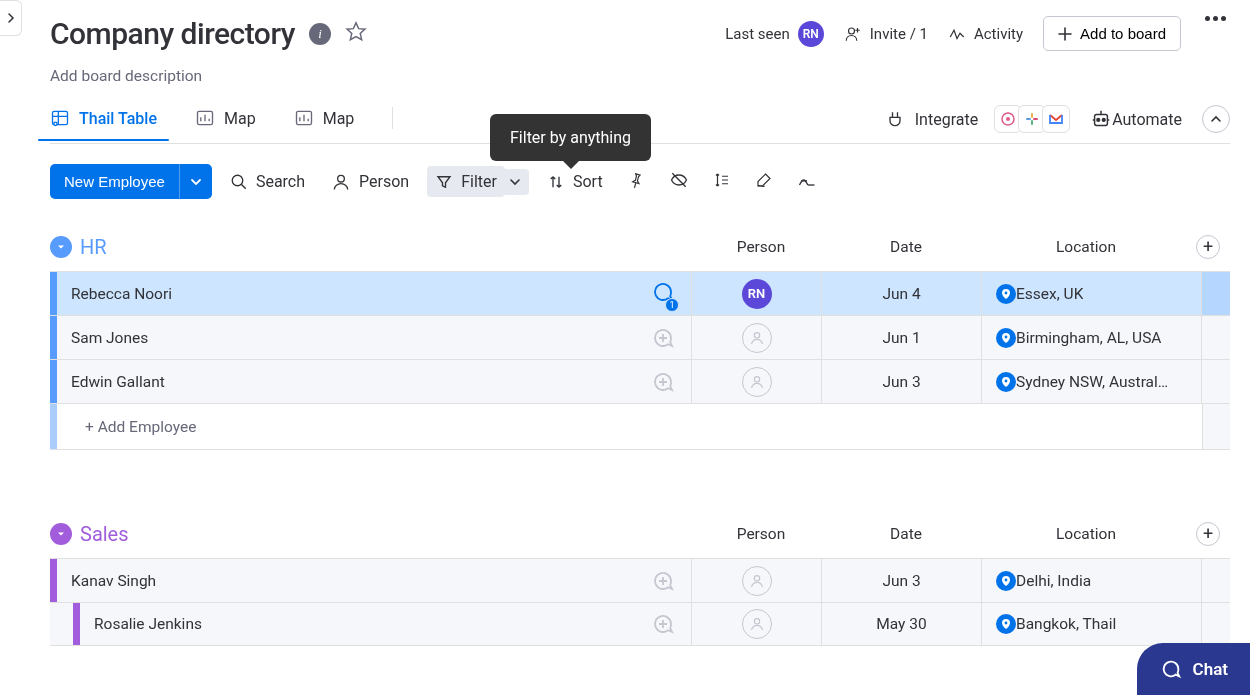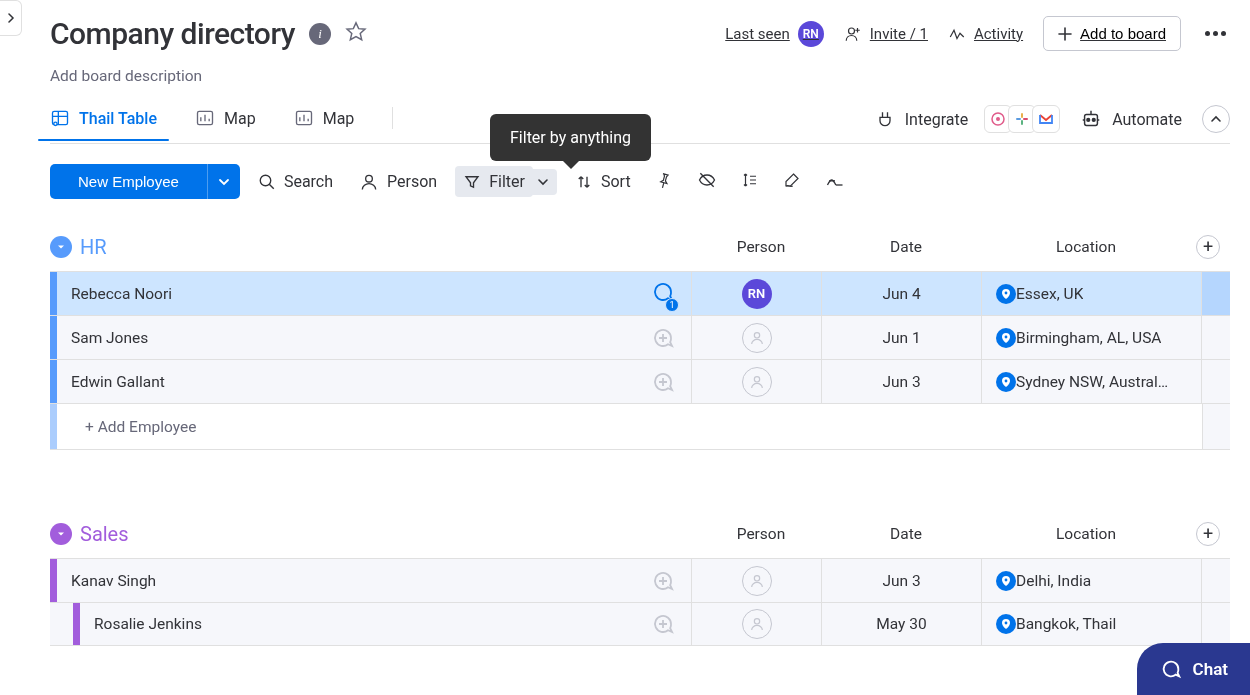--- a/index.html
+++ b/index.html
@@ -3,44 +3,44 @@
 <meta charset="utf-8">
 <style>
   * { box-sizing: border-box; margin: 0; padding: 0; }
   body { font-family: -apple-system, BlinkMacSystemFont, "Segoe UI", Roboto, Helvetica, Arial, sans-serif; background: #fff; color: #323338; width: 1250px; height: 695px; overflow: hidden; position: relative; }
   .left-handle { position: absolute; left: 0; top: 0; width: 22px; height: 36px; border: 1px solid #e0e0e0; border-left: none; border-top-right-radius: 6px; border-bottom-right-radius: 6px; display:flex; align-items:center; justify-content:center; background:#fff; z-index:5;}
   .container { padding-left: 50px; padding-right: 20px; }
   .header { display:flex; align-items:center; padding-top: 16px; gap: 14px; }
   .title { font-size: 30px; font-weight: 500; letter-spacing: -0.5px; }
   .info-badge { width:22px; height:22px; border-radius:50%; background:#676879; color:#fff; display:flex; align-items:center; justify-content:center; font-size:13px; font-style:italic; font-family: Georgia, serif;}
   .flex-grow { flex: 1; }
-  .header-right { display:flex; align-items:center; gap: 20px; text-decoration: underline; }
+  .header-right { display:flex; gap: 20px; }
   .last-seen { display:flex; align-items:center; gap:8px; font-size:15px; }
   .avatar-sm { width:26px; height:26px; border-radius:50%; background:#5b48d9; color:#fff; display:flex; align-items:center; justify-content:center; font-size:12px; font-weight:600; }
   .invite, .activity { display:flex; align-items:center; gap:8px; font-size:15px; }
   .btn-outline { display:flex; align-items:center; gap:8px; border:1px solid #c5c7d0; border-radius:5px; padding:8px 14px; font-size:15px; background:#fff; cursor:pointer; }
   .dots-menu { display:flex; gap:3px; padding: 0 4px;}
   .dots-menu span { width:5px; height:5px; border-radius:50%; background:#323338; }
   .description { font-size: 15.5px; color:#676879; margin-top: 16px; }
   .tabs-row { display:flex; align-items:center; margin-top: 20px; border-bottom:1px solid #e0e0e0; position:relative;}
   .tabs { display:flex; gap: 38px; align-items:center; }
   .tab { display:flex; align-items:center; gap:9px; font-size:16px; color:#323338; padding-bottom: 12px; position:relative; cursor:pointer;}
   .tab.active { color:#0073ea; font-weight:500; }
   .tab.active::after { content:""; position:absolute; left:-12px; right:-12px; bottom:-1px; height:2.5px; background:#0073ea; border-radius:2px;}
   .tooltip { position:absolute; left: 440px; top: -50px; background:#333; color:#fff; font-size:16px; padding: 14px 20px; border-radius:6px; white-space:nowrap;}
   .tooltip::after { content:""; position:absolute; left:50%; transform:translateX(-50%); bottom:-8px; border:8px solid transparent; border-top-color:#333; border-bottom:none;}
   .tabs-right { margin-left:auto; display:flex; align-items:center; gap: 20px; padding-bottom: 10px;}
   .integrate { display:flex; align-items:center; gap:10px; font-size:16px;}
   .integ-icons { display:flex; gap:-4px; }
   .hex { width:28px; height:28px; border:1px solid #e0e0e0; border-radius:6px; display:flex; align-items:center; justify-content:center; margin-left:-4px; background:#fff;}
-  .automate { display:flex; align-items:center; gap:10px; font-size:16px;}
+  .automate { display:flex; align-items:center; font-size:16px;}
   .collapse-btn { width:28px; height:28px; border:1px solid #c5c7d0; border-radius:50%; display:flex; align-items:center; justify-content:center;}
   .toolbar { display:flex; align-items:center; gap: 10px; margin-top: 20px; position:relative;}
   .new-btn-group { display:flex; }
-  .new-btn { background:#0073ea; color:#fff; border:none; border-top-left-radius:5px; border-bottom-left-radius:5px; padding: 9px 28px; font-size:15px; cursor:pointer;}
+  .new-btn { background:#0073ea; color:#fff; border:none; border-top-left-radius:5px; border-bottom-left-radius:5px; padding: 9px 14px; font-size:15px; cursor:pointer;}
   .new-btn-dd { background:#0073ea; color:#fff; border:none; border-left:1px solid rgba(255,255,255,0.3); border-top-right-radius:5px; border-bottom-right-radius:5px; padding: 9px 10px; cursor:pointer; display:flex; align-items:center;}
   .tool-item { display:flex; align-items:center; gap:8px; font-size:16px; color:#323338; cursor:pointer; padding:6px 8px; border-radius:4px;}
   .tool-item.filter-active { background:#e6e9ef; }
   .filter-dd { background:#e6e9ef; border:none; padding:7px 8px; border-radius:4px; margin-left:-14px; display:flex; align-items:center;}
   .tool-icons-only { display:flex; gap: 24px; align-items:center; margin-left:6px;}
   .group { margin-top: 36px; }
   .group-header { display:flex; align-items:center; }
   .group-toggle { width:22px; height:22px; border-radius:50%; display:flex; align-items:center; justify-content:center; margin-right:8px;}
   .group-title { font-size:20px; font-weight:400; flex:1;}
   .col-head { font-size:15.5px; color:#323338; text-align:center;}

